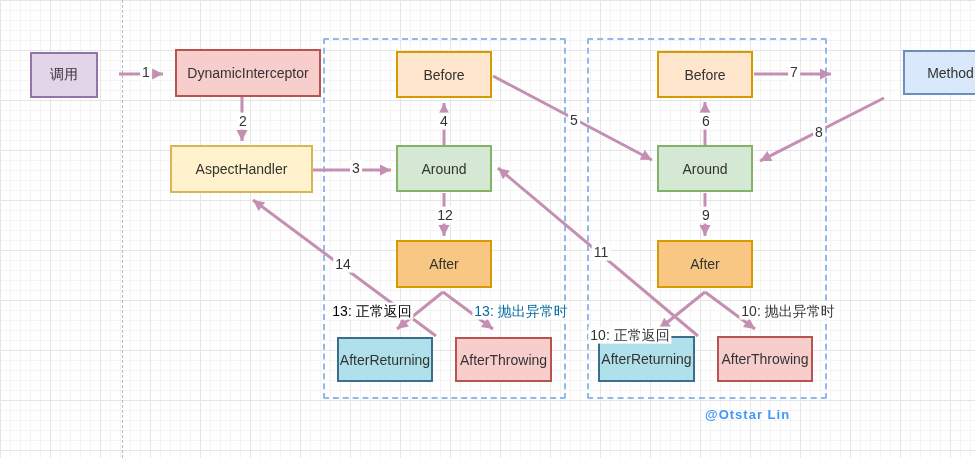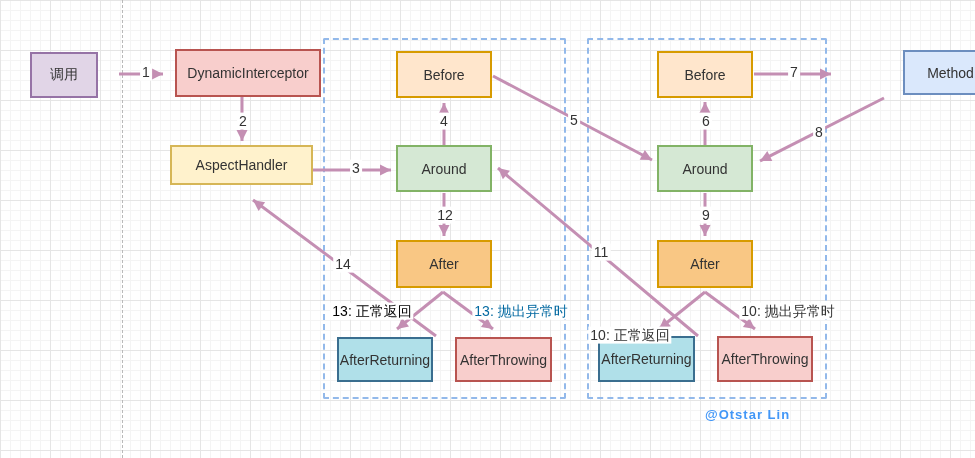--- a/index.html
+++ b/index.html
@@ -100,21 +100,21 @@
     <div class="edge-label" style="left: 706px; top: 215px; color: rgb(51, 51, 51);">9</div>
     <div class="edge-label" style="left: 630px; top: 311px; color: rgb(51, 51, 51); margin-top: 24px;">10: 正常返回</div>
     <div class="edge-label" style="left: 788px; top: 311px; color: rgb(51, 51, 51);">10: 抛出异常时</div>
     <div class="edge-label" style="left: 601px; top: 252px; color: rgb(51, 51, 51);">11</div>
     <div class="edge-label" style="left: 445px; top: 215px; color: rgb(51, 51, 51);">12</div>
     <div class="edge-label" style="left: 372px; top: 311px; color: #000000;">13: 正常返回</div>
     <div class="edge-label" style="left: 521px; top: 311px; color: #0369a1;">13: 抛出异常时</div>
     <div class="edge-label" style="left: 343px; top: 264px; color: rgb(51, 51, 51);">14</div>
     <div class="node" style="left: 30px; top: 52px; width: 68px; height: 46px; background: rgb(225, 213, 231); border-color: rgb(150, 115, 166);">调用</div>
     <div class="node" style="left: 167px; top: 49px; width: 146px; height: 48px; background: rgb(248, 206, 204); border-color: rgb(184, 84, 80); margin-left: 8px;">DynamicInterceptor</div>
-    <div class="node" style="left: 170px; top: 145px; width: 143px; height: 40px; background: rgb(255, 242, 204); border-color: rgb(214, 182, 86);">AspectHandler</div>
+    <div class="node" style="left: 170px; top: 145px; width: 143px; height: 48px; background: rgb(255, 242, 204); border-color: rgb(214, 182, 86);">AspectHandler</div>
     <div class="node" style="left: 396px; top: 51px; width: 96px; height: 47px; background: rgb(255, 230, 204); border-color: rgb(215, 155, 0);">Before</div>
     <div class="node" style="left: 396px; top: 145px; width: 96px; height: 47px; background: rgb(213, 232, 212); border-color: rgb(130, 179, 102);">Around</div>
     <div class="node" style="left: 396px; top: 240px; width: 96px; height: 48px; background: rgb(249, 199, 132); border-color: rgb(215, 155, 0);">After</div>
     <div class="node" style="left: 337px; top: 337px; width: 96px; height: 45px; background: rgb(176, 224, 233); border-color: rgb(58, 110, 143);">AfterReturning</div>
     <div class="node" style="left: 455px; top: 337px; width: 97px; height: 45px; background: rgb(248, 206, 204); border-color: rgb(184, 84, 80);">AfterThrowing</div>
     <div class="node" style="left: 657px; top: 51px; width: 96px; height: 47px; background: rgb(255, 230, 204); border-color: rgb(215, 155, 0);">Before</div>
     <div class="node" style="left: 657px; top: 145px; width: 96px; height: 47px; background: rgb(213, 232, 212); border-color: rgb(130, 179, 102);">Around</div>
     <div class="node" style="left: 657px; top: 240px; width: 96px; height: 48px; background: rgb(249, 199, 132); border-color: rgb(215, 155, 0);">After</div>
     <div class="node" style="left: 598px; top: 336px; width: 97px; height: 46px; background: rgb(176, 224, 233); border-color: rgb(58, 110, 143);">AfterReturning</div>
     <div class="node" style="left: 717px; top: 336px; width: 96px; height: 46px; background: rgb(248, 206, 204); border-color: rgb(184, 84, 80);">AfterThrowing</div>

